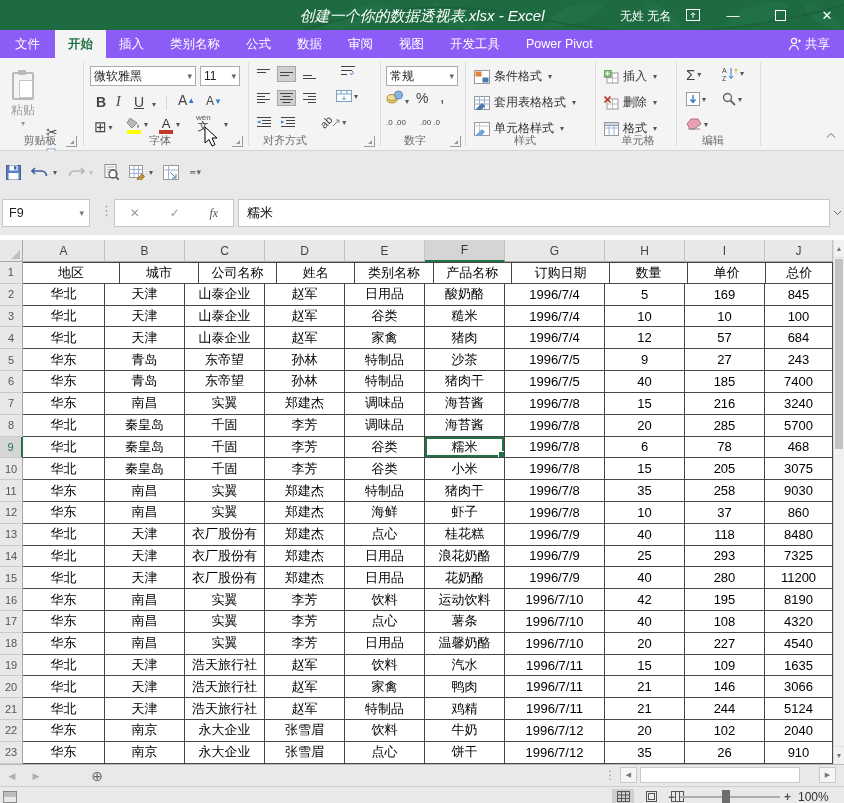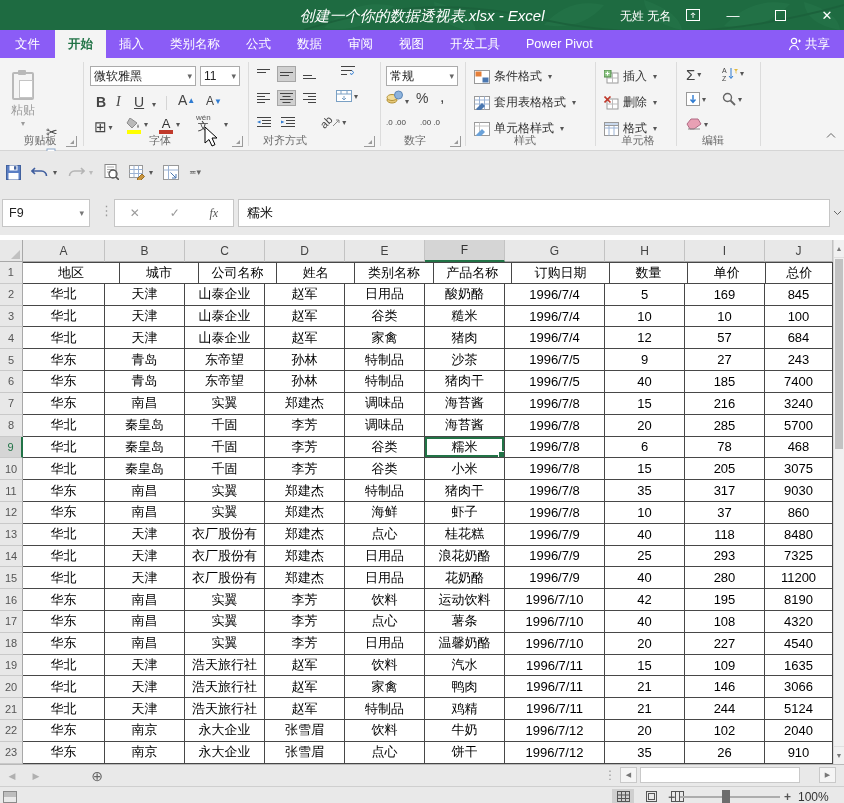--- a/index.html
+++ b/index.html
@@ -654,21 +654,21 @@
         <div class="grow">
           <div class="rowhdr">11</div>
           <div class="cell" style="width: 82px;">华东</div>
           <div class="cell" style="width: 80px;">南昌</div>
           <div class="cell" style="width: 80px;">实翼</div>
           <div class="cell" style="width: 80px;">郑建杰</div>
           <div class="cell" style="width: 80px;">特制品</div>
           <div class="cell" style="width: 80px;">猪肉干</div>
           <div class="cell" style="width: 100px;">1996/7/8</div>
           <div class="cell" style="width: 80px;">35</div>
-          <div class="cell" style="width: 80px;">317</div>
+          <div class="cell" style="width: 80px;">258</div>
           <div class="cell" style="width: 68px;">9030</div>
         </div>
         <div class="grow">
           <div class="rowhdr">12</div>
           <div class="cell" style="width: 82px;">华东</div>
           <div class="cell" style="width: 80px;">南昌</div>
           <div class="cell" style="width: 80px;">实翼</div>
           <div class="cell" style="width: 80px;">郑建杰</div>
           <div class="cell" style="width: 80px;">海鲜</div>
           <div class="cell" style="width: 80px;">虾子</div>

